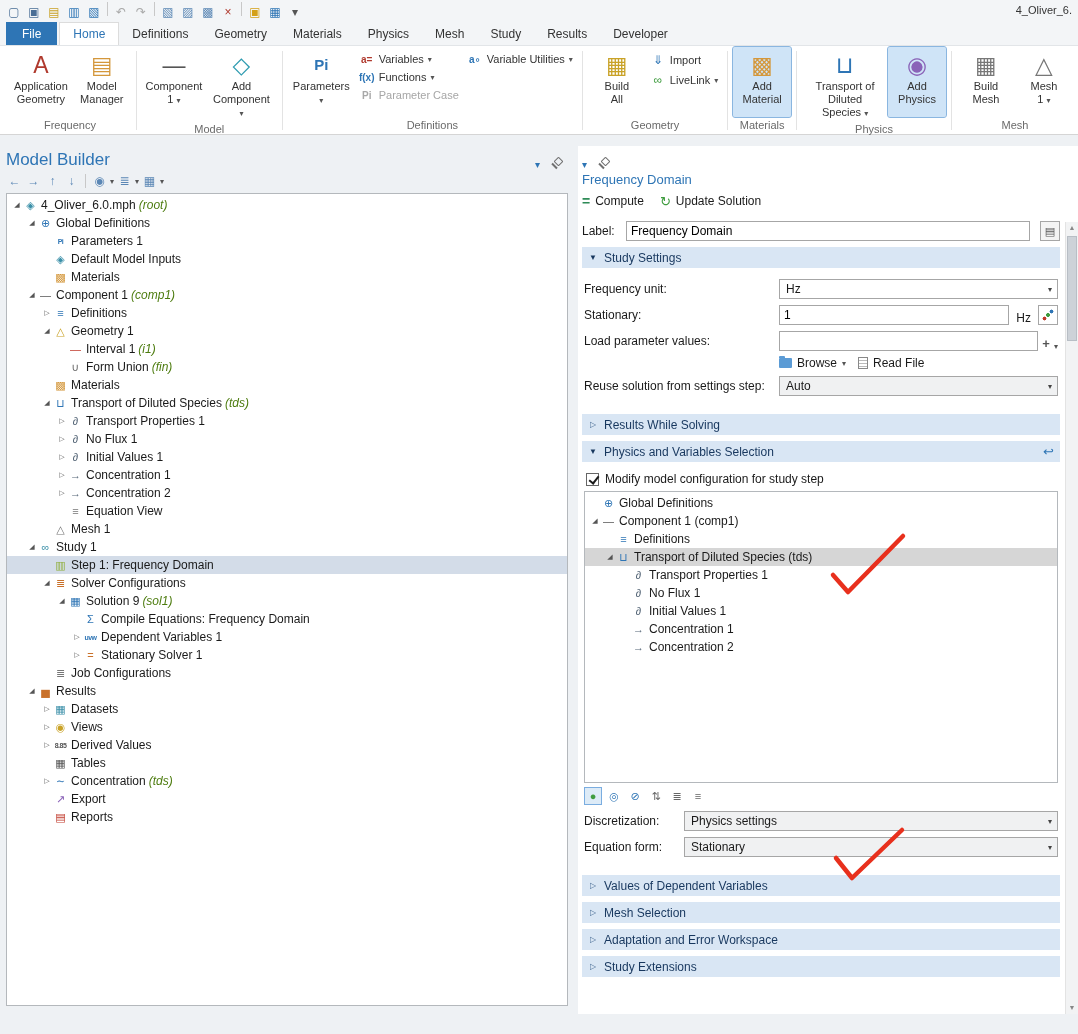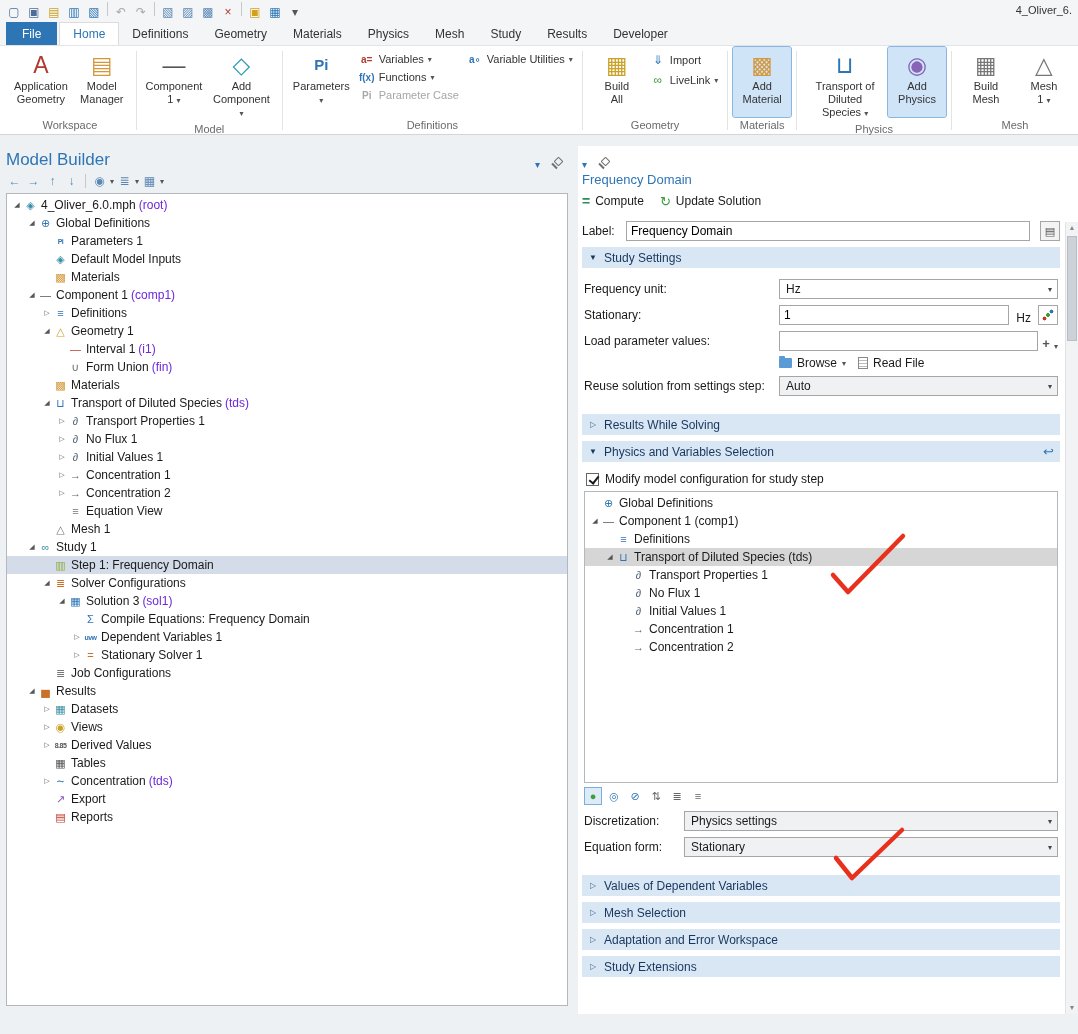--- a/index.html
+++ b/index.html
@@ -44,21 +44,21 @@
 .mb-toolbar{height:23px;display:flex;align-items:center;gap:2px;padding:2px 0 3px}
 .mbt-ico{min-width:17px;height:17px;display:inline-flex;align-items:center;justify-content:center;font-size:12px}
 .tree-box{flex:1;background:#fff;border:1px solid #b4b8bc;overflow:hidden;padding-top:2px}
 .trow{height:18px;display:flex;align-items:center;white-space:nowrap}
 .trow.sel{background:#d3dce8}
 .trow.sel2{background:#d6d6d6}
 .tarrow{width:12px;font-size:7px;color:#555;text-align:center;flex:none}
 .ticon{width:15px;text-align:center;font-size:11px;flex:none;margin-right:3px}
 .ticon.txtico{font-size:7px;font-weight:bold;letter-spacing:-0.5px}
 .tlabel{font-size:12px}
-.ttag{font-size:12px;color:#6d28d9;margin-left:3px}
+.ttag{font-size:12px;font-style:italic;color:#4d7c0f;margin-left:3px}
 
 .settings-panel{position:absolute;left:578px;top:146px;width:500px;height:868px;background:#fff}
 .settings-content{position:absolute;left:2px;right:14px;top:0;bottom:0;overflow:hidden;padding:0 4px 0 2px}
 .settings-subtitle{color:#2e75b5;font-size:13px;margin:2px 0 4px}
 .settings-toolbar{display:flex;align-items:center;gap:16px;height:20px}
 .tb-btn{display:inline-flex;align-items:center;gap:5px;font-size:12px;color:#1a1a1a}
 .compute-ico{color:#2e8b57;font-weight:bold;font-size:14px}
 .update-ico{color:#3f9c3f;font-size:13px}
 .label-row{margin-top:10px;display:flex;align-items:center;gap:6px}
 .fld-label{width:38px;flex:none}
@@ -137,21 +137,21 @@
             </span>
           </div>
           <div class="rb-big">
             <span class="rb-ico" style="color: rgb(212, 151, 59);">▤</span>
             <span class="rb-lab">
               <span>Model</span>
               <span>Manager</span>
             </span>
           </div>
         </div>
-        <div class="rglabel">Workspace</div>
+        <div class="rglabel">Frequency</div>
       </div>
       <div class="rgsep"></div>
       <div class="rgroup">
         <div class="rgrow">
           <div class="rb-big">
             <span class="rb-ico" style="color: rgb(85, 85, 85);">—</span>
             <span class="rb-lab">
               <span>Component</span>
               <span>1 <span class="caret">▾</span></span>
             </span>
@@ -411,21 +411,21 @@
           <span class="tlabel">Step 1: Frequency Domain</span>
         </div>
         <div class="trow" style="padding-left: 34px;">
           <span class="tarrow">◢</span>
           <span class="ticon" style="color: rgb(201, 113, 42);">≣</span>
           <span class="tlabel">Solver Configurations</span>
         </div>
         <div class="trow" style="padding-left: 49px;">
           <span class="tarrow">◢</span>
           <span class="ticon" style="color: rgb(46, 117, 181);">▦</span>
-          <span class="tlabel">Solution 3</span>
+          <span class="tlabel">Solution 9</span>
           <span class="ttag">(sol1)</span>
         </div>
         <div class="trow" style="padding-left: 64px;">
           <span class="tarrow"></span>
           <span class="ticon" style="color: rgb(46, 117, 181);">Σ</span>
           <span class="tlabel">Compile Equations: Frequency Domain</span>
         </div>
         <div class="trow" style="padding-left: 64px;">
           <span class="tarrow">▷</span>
           <span class="ticon txtico" style="color: rgb(46, 117, 181);">uvw</span>

